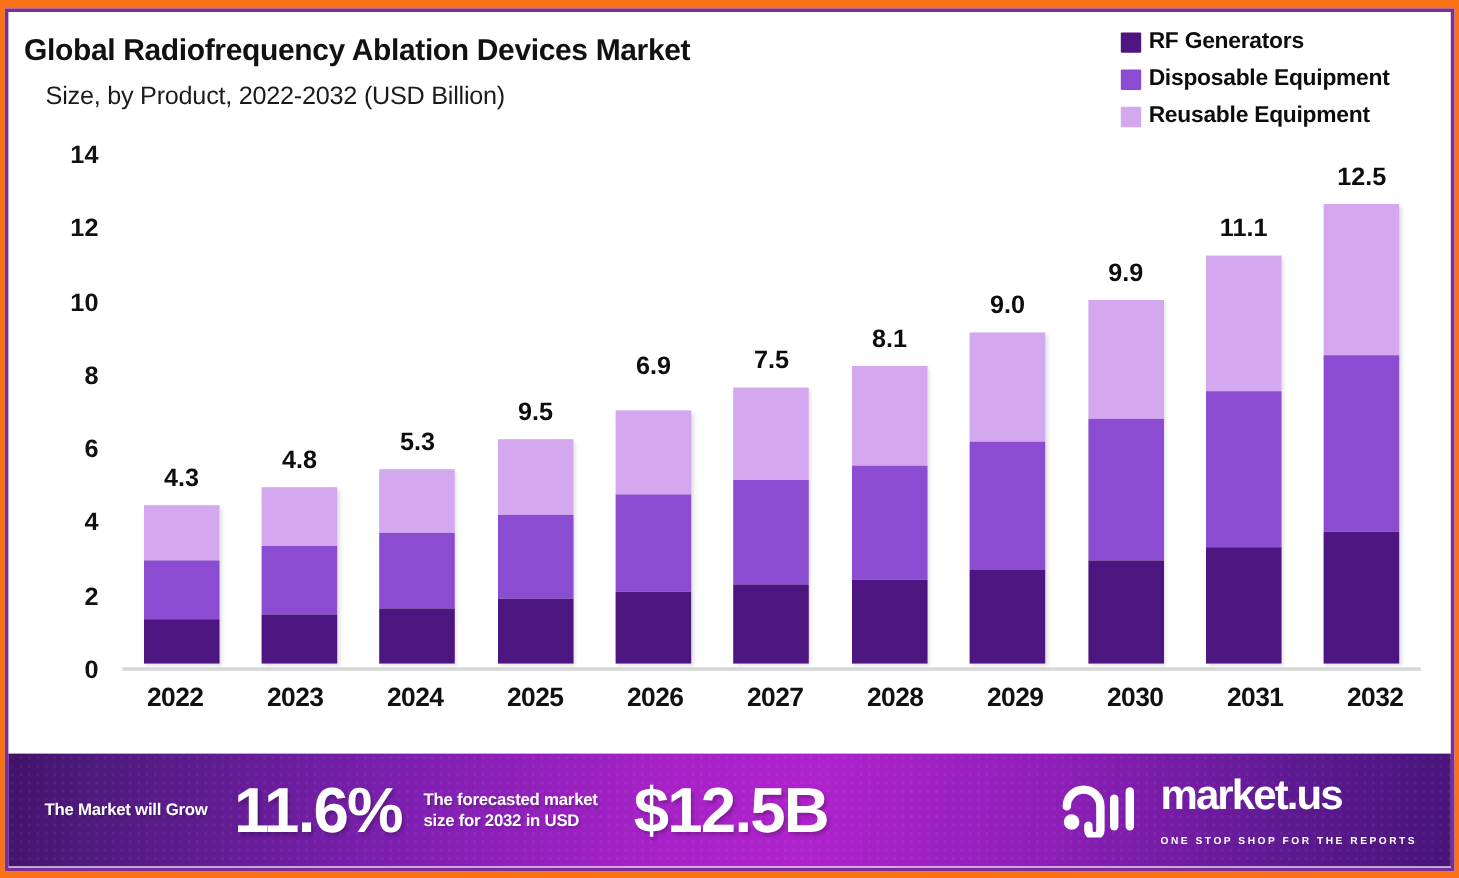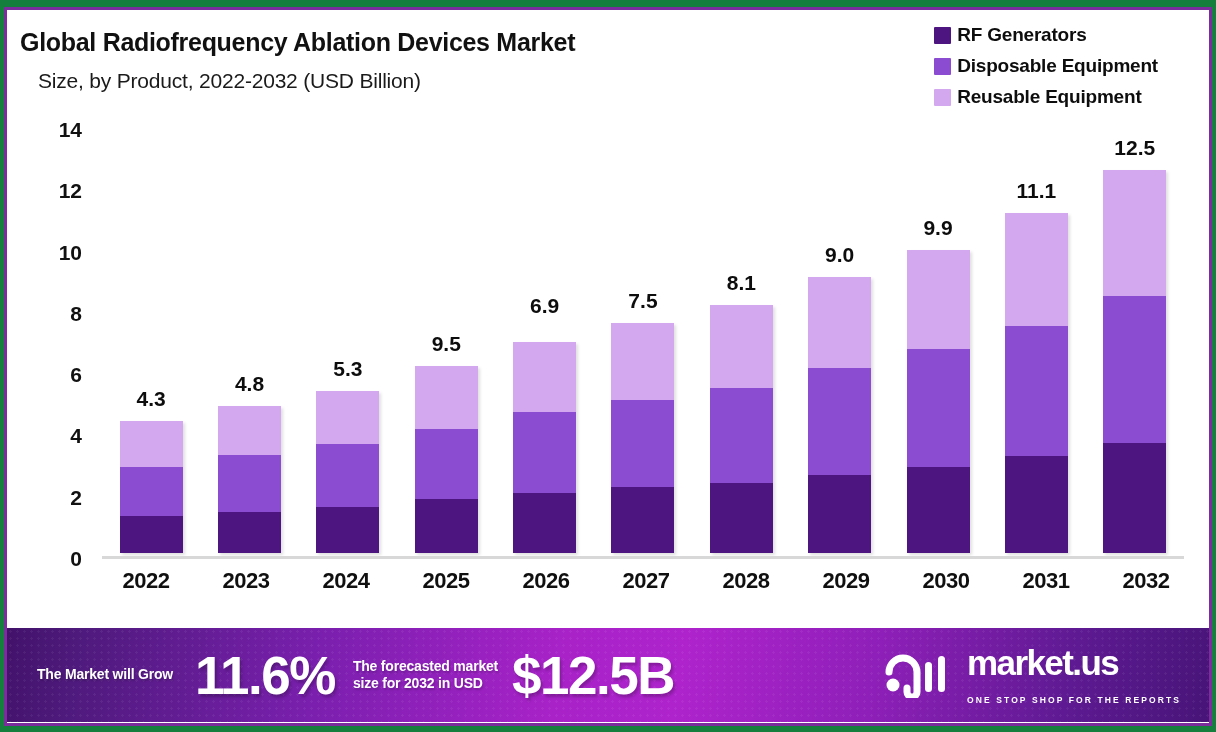--- a/index.html
+++ b/index.html
@@ -5,21 +5,21 @@
   * { box-sizing: border-box; margin: 0; padding: 0; }
   html, body {
     width: 1216px; height: 732px;
     background: #ffffff;
     font-family: "Liberation Sans", sans-serif;
     overflow: hidden;
   }
   #root {
     position: relative;
     width: 1216px; height: 732px;
-    background: #15803d;
+    background: #f97316;
   }
   
   .frame {
     position: absolute;
     left: 4px; top: 7px;
     width: 1208px; height: 719px;
     border: 3px solid #7B2D9E;
     border-top-width: 3px;
     background: #ffffff;
   }
@@ -195,21 +195,21 @@
   }
   .banner-big {
     font-size: 53px;
     font-weight: bold;
     color: #ffffff;
     letter-spacing: -1.5px;
     text-shadow: 2px 3px 3px rgba(0,0,0,0.22);
     white-space: nowrap;
   }
   .sp-a { margin-left: 12px; margin-right: 8px; }
-  .sp-b { margin-left: 4px; margin-right: 10px; }
+  .sp-b { margin-left: 20px; margin-right: 10px; }
   .logo-wrap {
     display: flex;
     align-items: center;
     gap: 18px;
     margin-left: auto;
     margin-right: 14px;
   }
   .logo-text-col { display: flex; flex-direction: column; align-items: flex-start; }
   .logo-word {
     font-size: 35px;

